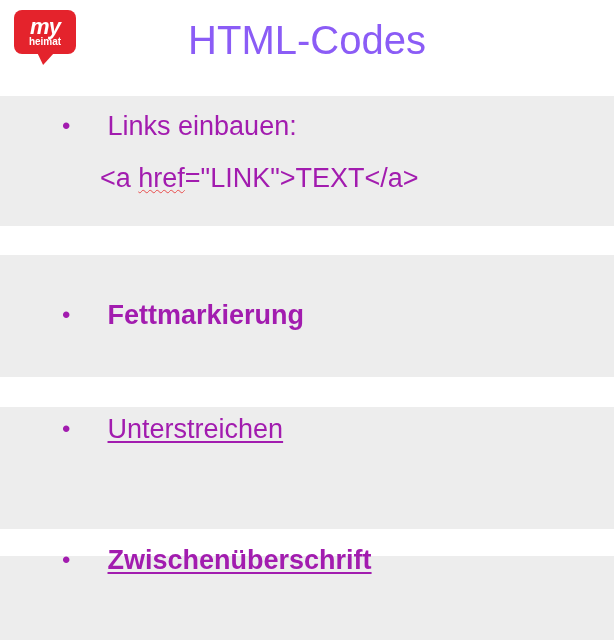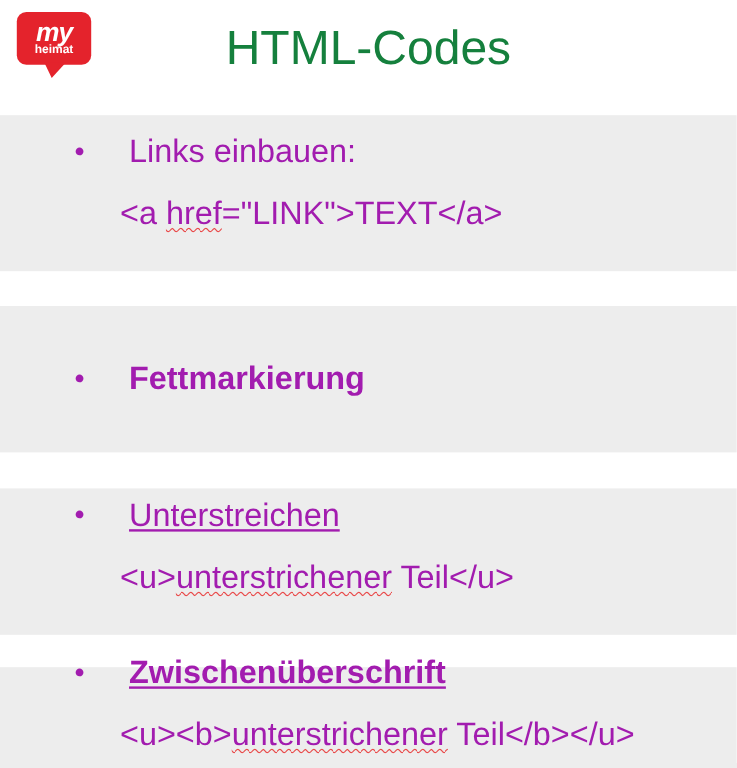--- a/index.html
+++ b/index.html
@@ -57,21 +57,21 @@
       line-height: 12px;
     }
     .title {
       position: absolute;
       top: 18px;
       left: 0;
       width: 100%;
       text-align: center;
       font-size: 40px;
       font-weight: 400;
-      color: #15803d;
+      color: #8b5cf6;
     }
     .band {
       position: absolute;
       left: 0;
       width: 614px;
       background: #ededed;
     }
     .band-1 { top: 96px; height: 130px; }
     .band-2 { top: 255px; height: 122px; }
     .band-3 { top: 407px; height: 122px; }
@@ -139,25 +139,19 @@
 <div class="content content-2">
   <div class="line bullet-line">
     <span class="bold">Fettmarkierung</span>
   </div>
 </div>
 
 <div class="content content-3">
   <div class="line bullet-line">
     <span class="underline">Unterstreichen</span>
   </div>
-  <div class="line indent">
-    &lt;u&gt;<span class="squig">unterstrichener</span> Teil&lt;/u&gt;
-  </div>
 </div>
 
 <div class="content content-4">
   <div class="line bullet-line">
     <span class="bold underline">Zwischenüberschrift</span>
   </div>
-  <div class="line indent">
-    &lt;u&gt;&lt;b&gt;<span class="squig">unterstrichener</span> Teil&lt;/b&gt;&lt;/u&gt;
-  </div>
 </div>
 
 </body></html>

